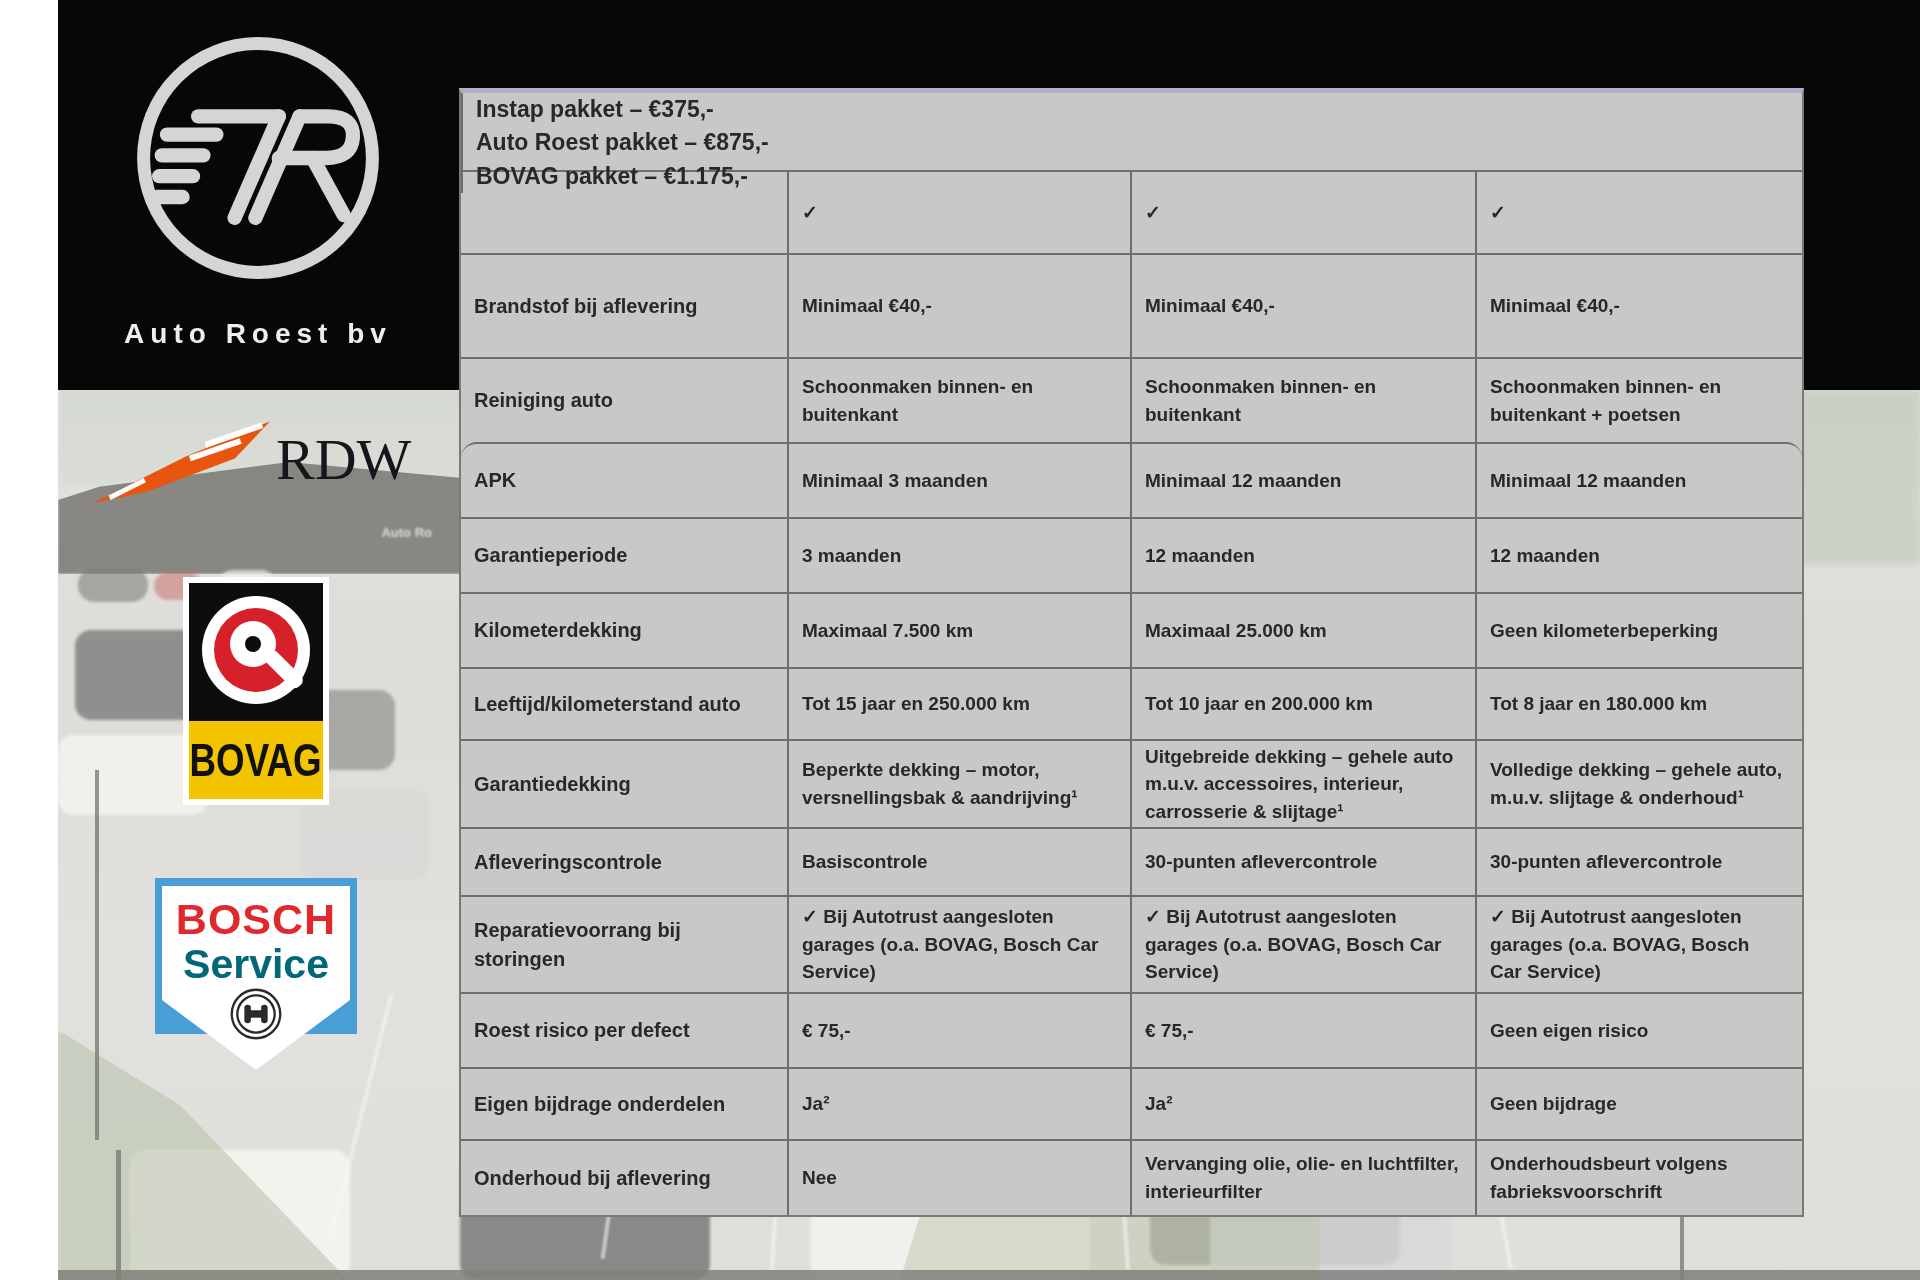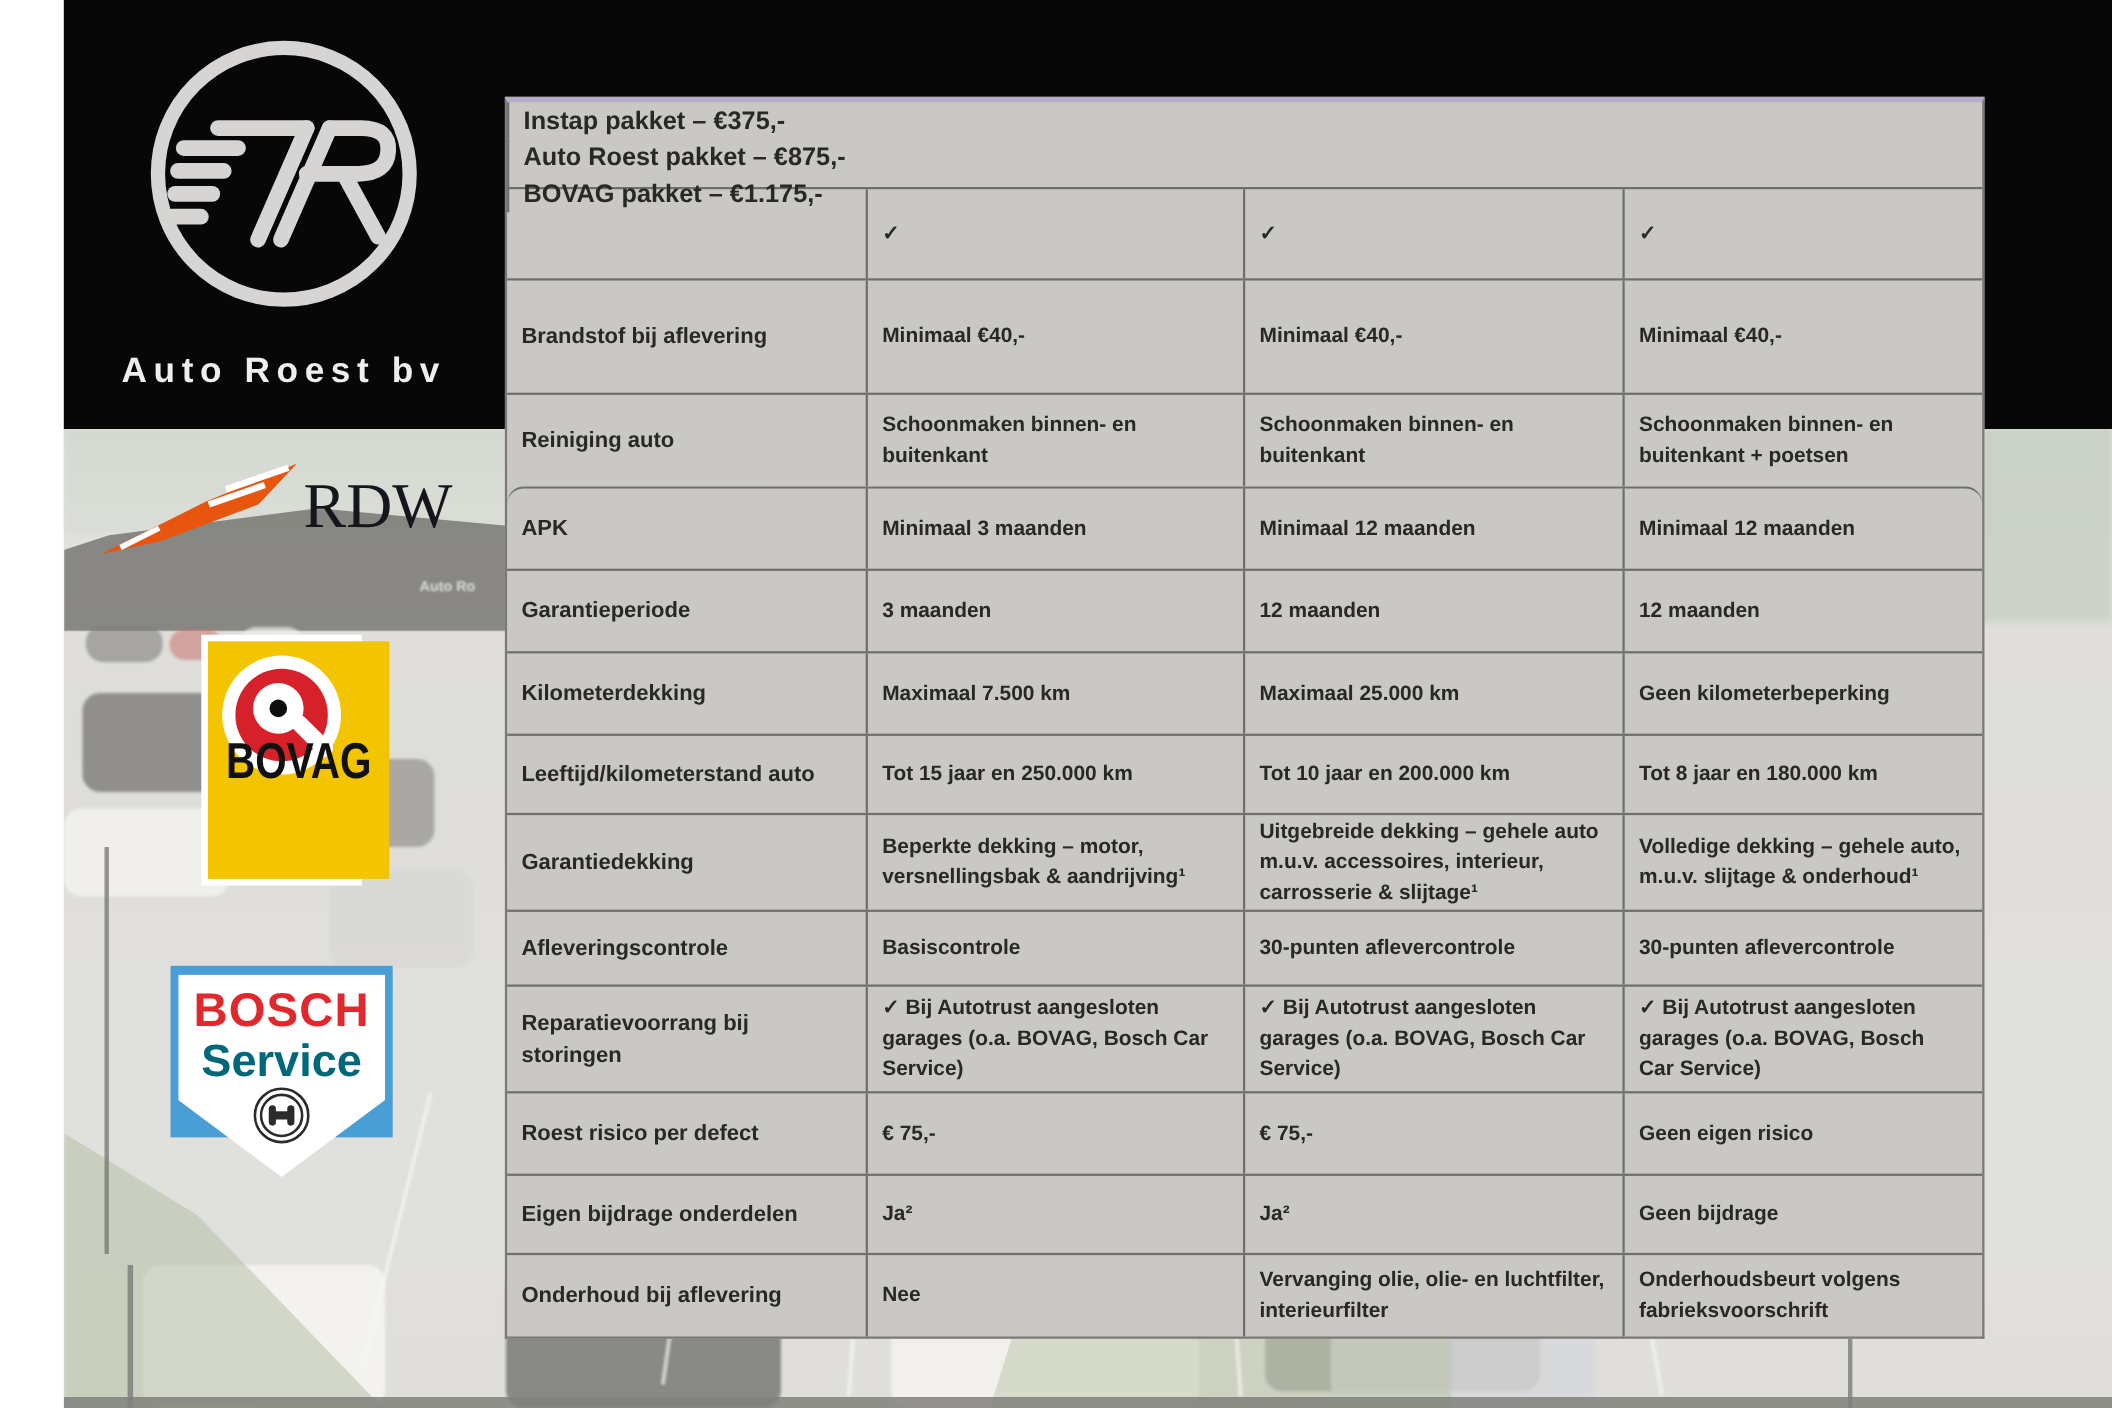--- a/index.html
+++ b/index.html
@@ -25,27 +25,27 @@
   .grass-mid{left:842px;top:700px;width:420px;height:190px;background:#a3b18c;opacity:.5;filter:blur(2px);
              clip-path:polygon(0 100%,14% 0,100% 0,100% 100%);}
   .car{border-radius:16px;filter:blur(1.5px);}
   .pline{width:4px;background:#f4f4f0;opacity:.6;filter:blur(1px);}
   .pole{background:#45443f;opacity:.75;}
   .bottom-strip{left:0;bottom:0;width:100%;height:10px;background:#56554f;opacity:.85;}
 
   
   .ar-logo{position:absolute;left:128px;top:28px;width:260px;height:260px;z-index:5;}
   .ar-name{position:absolute;left:58px;top:318px;width:400px;text-align:center;z-index:5;
-           color:#eeeeec;font-size:32px;font-weight:bold;letter-spacing:6px;}
+           color:#eeeeec;font-size:28px;font-weight:bold;letter-spacing:6px;}
   .rdw{position:absolute;left:88px;top:414px;z-index:5;display:flex;align-items:center;}
   .rdw svg{width:186px;height:96px;}
   .rdw-text{font-family:"Liberation Serif",serif;font-weight:normal;font-size:58px;color:#15151c;margin-left:2px;margin-top:-6px;}
 
   .bovag{position:absolute;left:183px;top:577px;width:146px;height:228px;background:#ffffff;z-index:5;
-         box-sizing:border-box;padding:6px;display:flex;flex-direction:row;}
+         box-sizing:border-box;padding:6px;display:flex;flex-direction:column;}
   .bovag-top{position:relative;background:#0d0d0d;height:138px;}
   .bovag-ring{position:absolute;left:13px;top:13px;width:108px;height:108px;border-radius:50%;background:#ffffff;}
   .bovag-red{position:absolute;left:25px;top:25px;width:84px;height:84px;border-radius:50%;background:#d6212b;}
   .bovag-donut{position:absolute;left:41px;top:38px;width:46px;height:46px;border-radius:50%;background:#ffffff;}
   .bovag-dot{position:absolute;left:56px;top:53px;width:16px;height:16px;border-radius:50%;background:#0d0d0d;}
   .bovag-handle{position:absolute;left:71px;top:70px;width:15px;height:46px;background:#ffffff;border-radius:6px;
                 transform-origin:50% 0;transform:rotate(-45deg);}
   .bovag-bottom{background:#f2c500;flex:1;display:flex;align-items:center;justify-content:center;}
   .bovag-word{font-size:46px;font-weight:900;color:#111111;transform:scaleX(.8);letter-spacing:0;}
 

